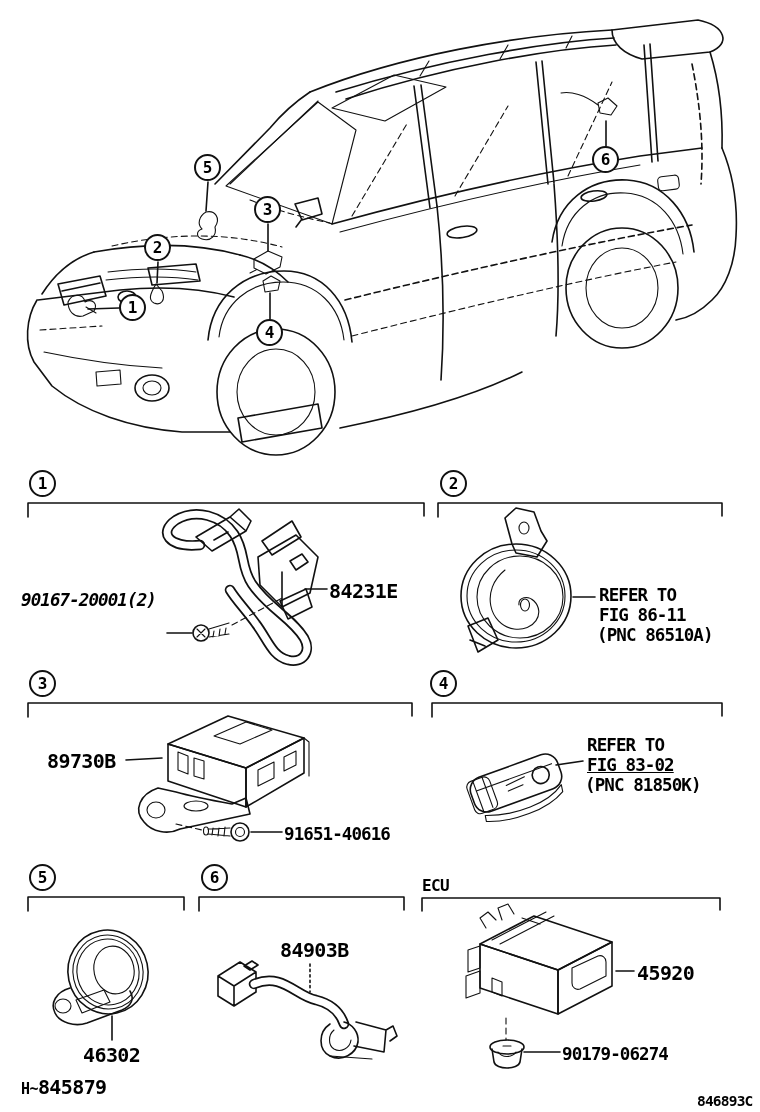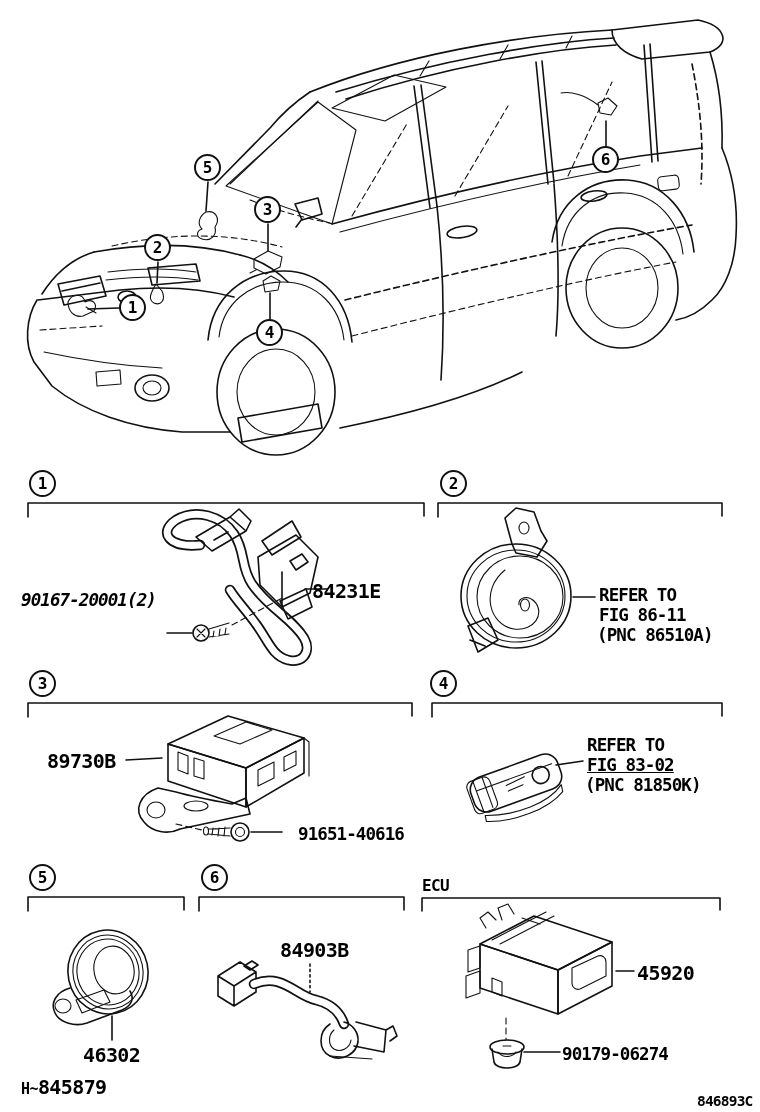--- a/index.html
+++ b/index.html
@@ -261,29 +261,29 @@
   <div class="callout" style="left:430px;top:670px;">
       <span>4</span>
     </div>
   <div class="callout" style="left:29px;top:864px;">
       <span>5</span>
     </div>
   <div class="callout" style="left:201px;top:864px;">
       <span>6</span>
     </div>
 
-  <div class="lbl sz20" style="left:312px;top:580px;">84231E</div>
+  <div class="lbl sz20" style="left:329px;top:580px;">84231E</div>
   <div class="lbl sz17" style="left:21px;top:590px;font-style:italic;">90167-20001(2)</div>
 
   <div class="lbl sz17" style="left:599px;top:585px;">REFER TO</div>
   <div class="lbl sz17" style="left:599px;top:605px;">FIG 86-11</div>
   <div class="lbl sz17" style="left:597px;top:625px;">(PNC 86510A)</div>
 
   <div class="lbl sz20" style="left:47px;top:750px;">89730B</div>
-  <div class="lbl sz17" style="left:298px;top:824px;">91651-40616</div>
+  <div class="lbl sz17" style="left:284px;top:824px;">91651-40616</div>
 
   <div class="lbl sz17" style="left:587px;top:735px;">REFER TO</div>
   <div class="lbl sz17" style="left:587px;top:755px;text-decoration:underline;">FIG 83-02</div>
   <div class="lbl sz17" style="left:585px;top:775px;">(PNC 81850K)</div>
 
   <div class="lbl sz20" style="left:280px;top:939px;">84903B</div>
   <div class="lbl sz20" style="left:83px;top:1044px;">46302</div>
 
   <div class="lbl sz16" style="left:422px;top:877px;">ECU</div>
   <div class="lbl sz20" style="left:637px;top:962px;">45920</div>

